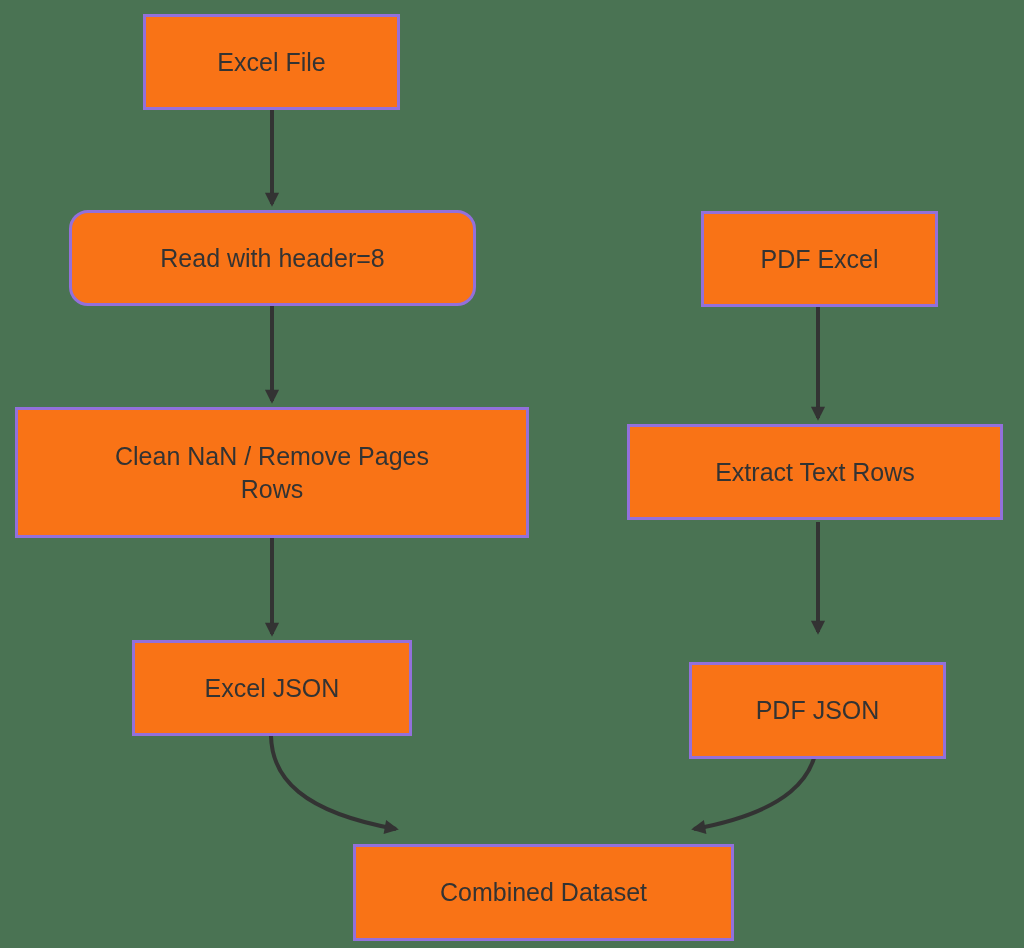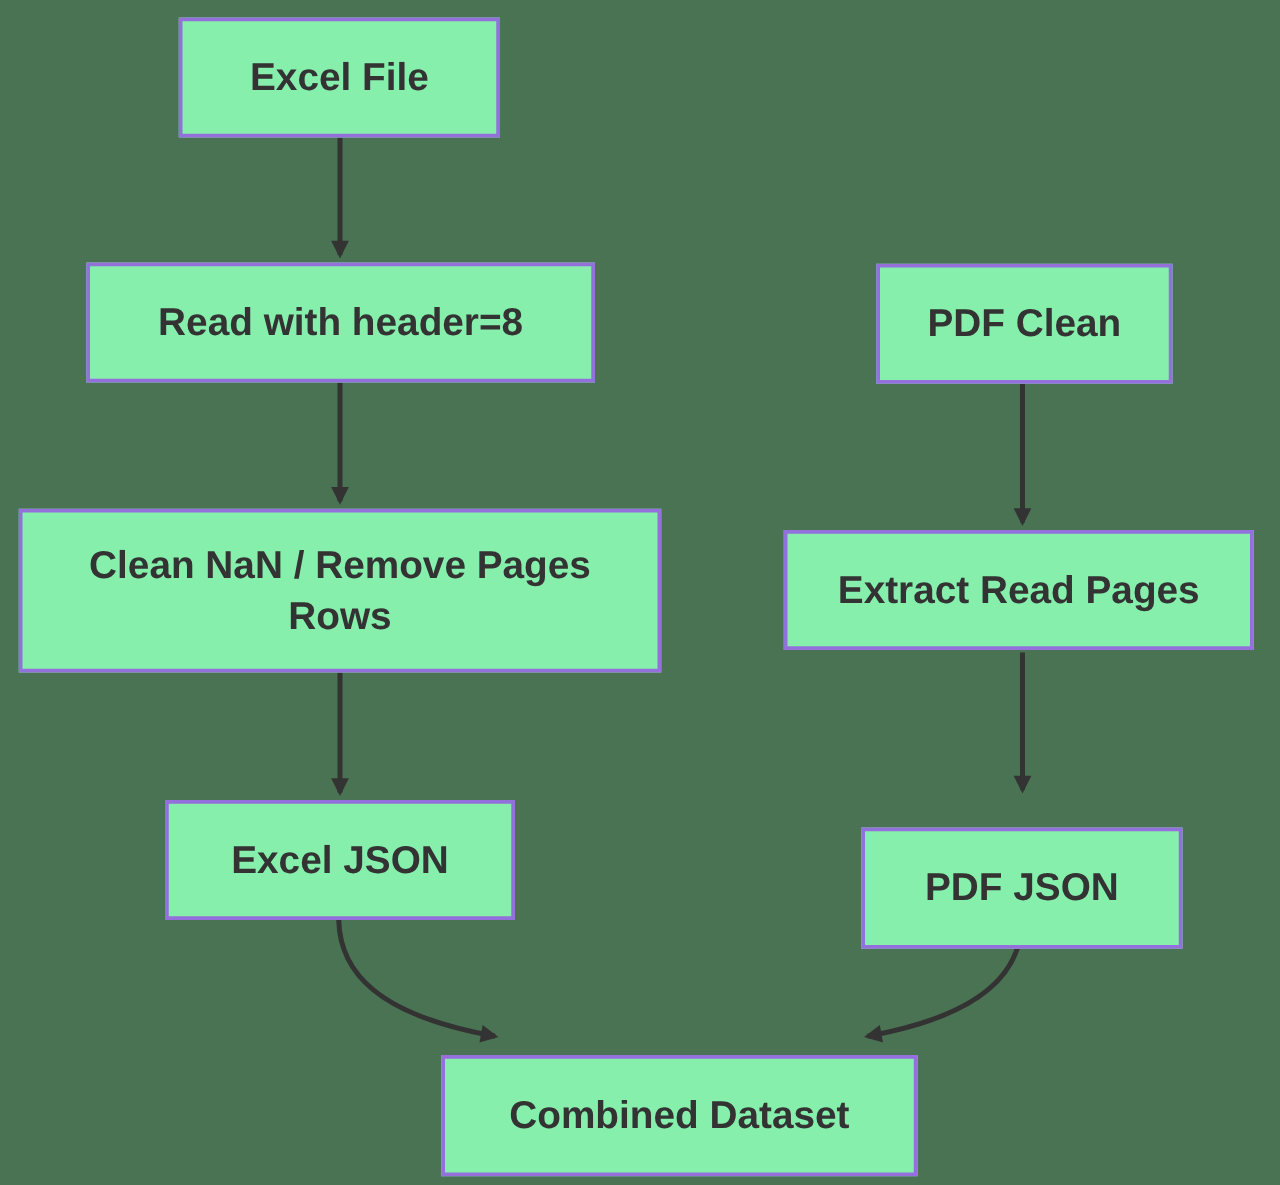--- a/index.html
+++ b/index.html
@@ -23,30 +23,29 @@
     height: 948px;
   }
   .edge {
     stroke: #333333;
     stroke-width: 4;
     fill: none;
   }
   .node {
     position: absolute;
     box-sizing: border-box;
-    background: #86efac;
+    background: #f97316;
     border: 3px solid #9370db;
     color: #333333;
     display: flex;
     align-items: center;
     justify-content: center;
     text-align: center;
-    font-size: 31px;
+    font-size: 25px;
     line-height: 1.32;
-    font-weight: bold;
   }
   .node-label {
     white-space: pre-line;
     padding: 0 10px;
   }
 </style>
 </head>
 <body>
 
 <div class="stage">
@@ -63,39 +62,39 @@
     <path class="edge" d="M818,307 L818,418" marker-end="url(#arrowhead)"></path>
     <path class="edge" d="M818,522 L818,632" marker-end="url(#arrowhead)"></path>
     <path class="edge" d="M271,736 C272,778 302,812 396,829" marker-end="url(#arrowhead)"></path>
     <path class="edge" d="M818,735 C817,778 787,812 694,829" marker-end="url(#arrowhead)"></path>
   </svg>
 
   <div class="node" style="left:143px; top:14px; width:257px; height:96px;">
     <span class="node-label">Excel File</span>
   </div>
 
-  <div class="node" style="left:69px; top:210px; width:407px; height:96px;">
+  <div class="node" style="left:69px; top:210px; width:407px; height:96px;border-radius:19px;">
     <span class="node-label">Read with header=8</span>
   </div>
 
   <div class="node" style="left:15px; top:407px; width:514px; height:131px;">
     <span class="node-label">Clean NaN / Remove Pages
 Rows</span>
   </div>
 
   <div class="node" style="left:132px; top:640px; width:280px; height:96px;">
     <span class="node-label">Excel JSON</span>
   </div>
 
   <div class="node" style="left:701px; top:211px; width:237px; height:96px;">
-    <span class="node-label">PDF Clean</span>
+    <span class="node-label">PDF Excel</span>
   </div>
 
   <div class="node" style="left:627px; top:424px; width:376px; height:96px;">
-    <span class="node-label">Extract Read Pages</span>
+    <span class="node-label">Extract Text Rows</span>
   </div>
 
   <div class="node" style="left:689px; top:638px; width:257px; height:97px;margin-top:24px;">
     <span class="node-label">PDF JSON</span>
   </div>
 
   <div class="node" style="left:353px; top:844px; width:381px; height:97px;">
     <span class="node-label">Combined Dataset</span>
   </div>
 

